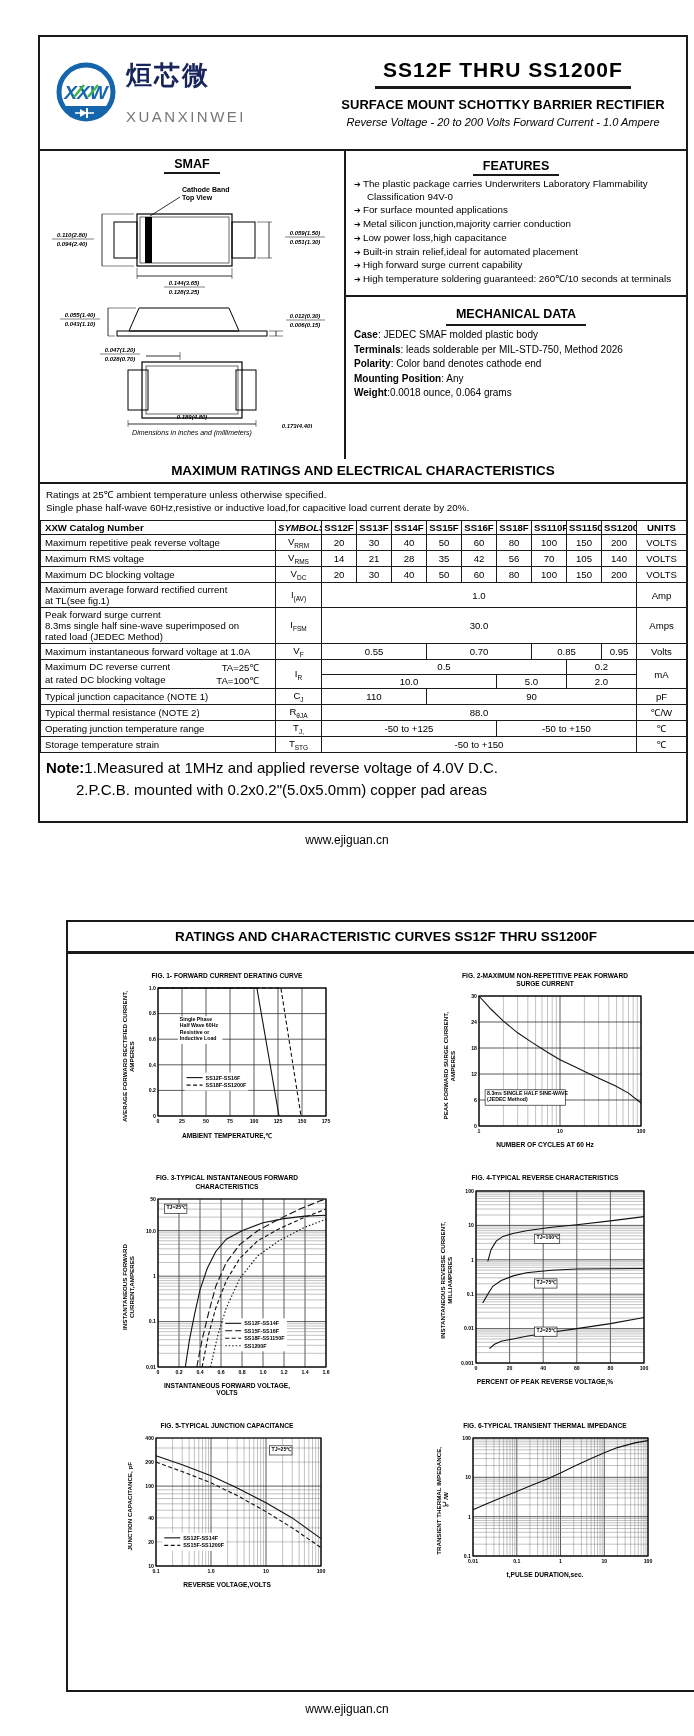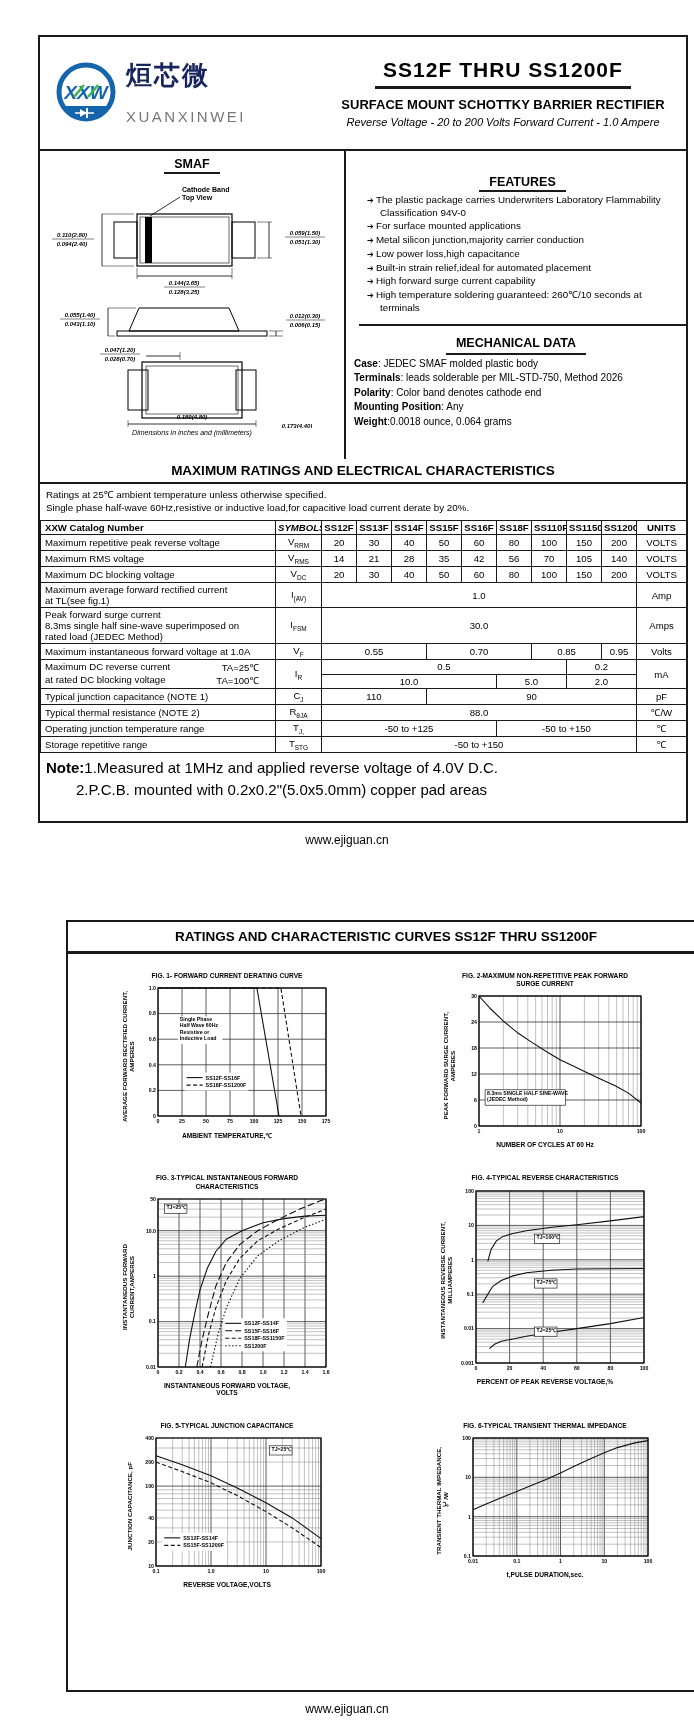--- a/index.html
+++ b/index.html
@@ -13,21 +13,21 @@
   .logo-en{font-size:15px;color:#777;letter-spacing:2.5px;margin-top:20px;}
   .titleblk{flex:1;text-align:center;padding-right:10px;}
   .bigtitle{font-size:21px;font-weight:bold;letter-spacing:1px;display:inline-block;border-bottom:3px solid #1a1a1a;padding:0 8px 4px 8px;}
   .subtitle{font-size:13px;font-weight:bold;margin-top:8px;}
   .subtitle2{font-size:11px;font-style:italic;margin-top:4px;}
   .cols{display:flex;height:308px;}
   .pkgcol{width:306px;border-right:2px solid #1a1a1a;box-sizing:border-box;display:flex;flex-direction:column;align-items:center;}
   .secthead{font-size:12.5px;font-weight:bold;text-align:center;margin:6px auto 2px auto;display:table;border-bottom:2px solid #1a1a1a;padding:0 10px 1px 10px;}
   .pkgnote{font-size:7px;font-style:italic;text-align:center;margin-top:1px;}
   .infocol{flex:1;display:flex;flex-direction:column;}
-  .features{border-bottom:2px solid #1a1a1a;padding:18px 8px 8px 8px;flex:0 0 auto;margin-left:13px;}
+  .features{border-bottom:2px solid #1a1a1a;padding:2px 8px 8px 8px;flex:0 0 auto;}
   .feat-list{margin:2px 0 0 0;padding:0;list-style:none;font-size:9.8px;line-height:1.3;}
   .feat-list li{padding-left:13px;text-indent:-13px;margin-bottom:1px;}
   .feat-list li::before{content:"\2794\00a0";font-size:8px;}
   .mech{padding:2px 8px;font-size:10px;line-height:1.45;}
   .mech .k{font-weight:bold;}
   .band{border-bottom:2px solid #1a1a1a;text-align:center;font-weight:bold;font-size:13.5px;padding:4px 0;}
   .rnotes{font-size:9.8px;padding:4px 6px;line-height:1.35;}
   table.ratings{border-collapse:collapse;width:646px;table-layout:fixed;margin-top:2px;}
   table.ratings td,table.ratings th{border:1px solid #1a1a1a;font-size:9.6px;padding:1px 2px;text-align:center;vertical-align:middle;overflow:hidden;}
   table.ratings th{font-weight:bold;}
@@ -323,21 +323,21 @@
           <td class="lbl">
             <div>Operating junction temperature range</div>
           </td>
           <td class="sym">T<sub>J,</sub></td>
           <td colspan="5">-50 to +125</td>
           <td colspan="4">-50 to +150</td>
           <td>℃</td>
         </tr>
         <tr>
           <td class="lbl">
-            <div>Storage repetitive range</div>
+            <div>Storage temperature strain</div>
           </td>
           <td class="sym">T<sub>STG</sub></td>
           <td colspan="9">-50 to +150</td>
           <td>℃</td>
         </tr>
       </tbody>
     </table>
 
   <div class="notesblk">
     <div><b>Note:</b><span>1.Measured at 1MHz and applied reverse voltage of 4.0V D.C.</span></div>

